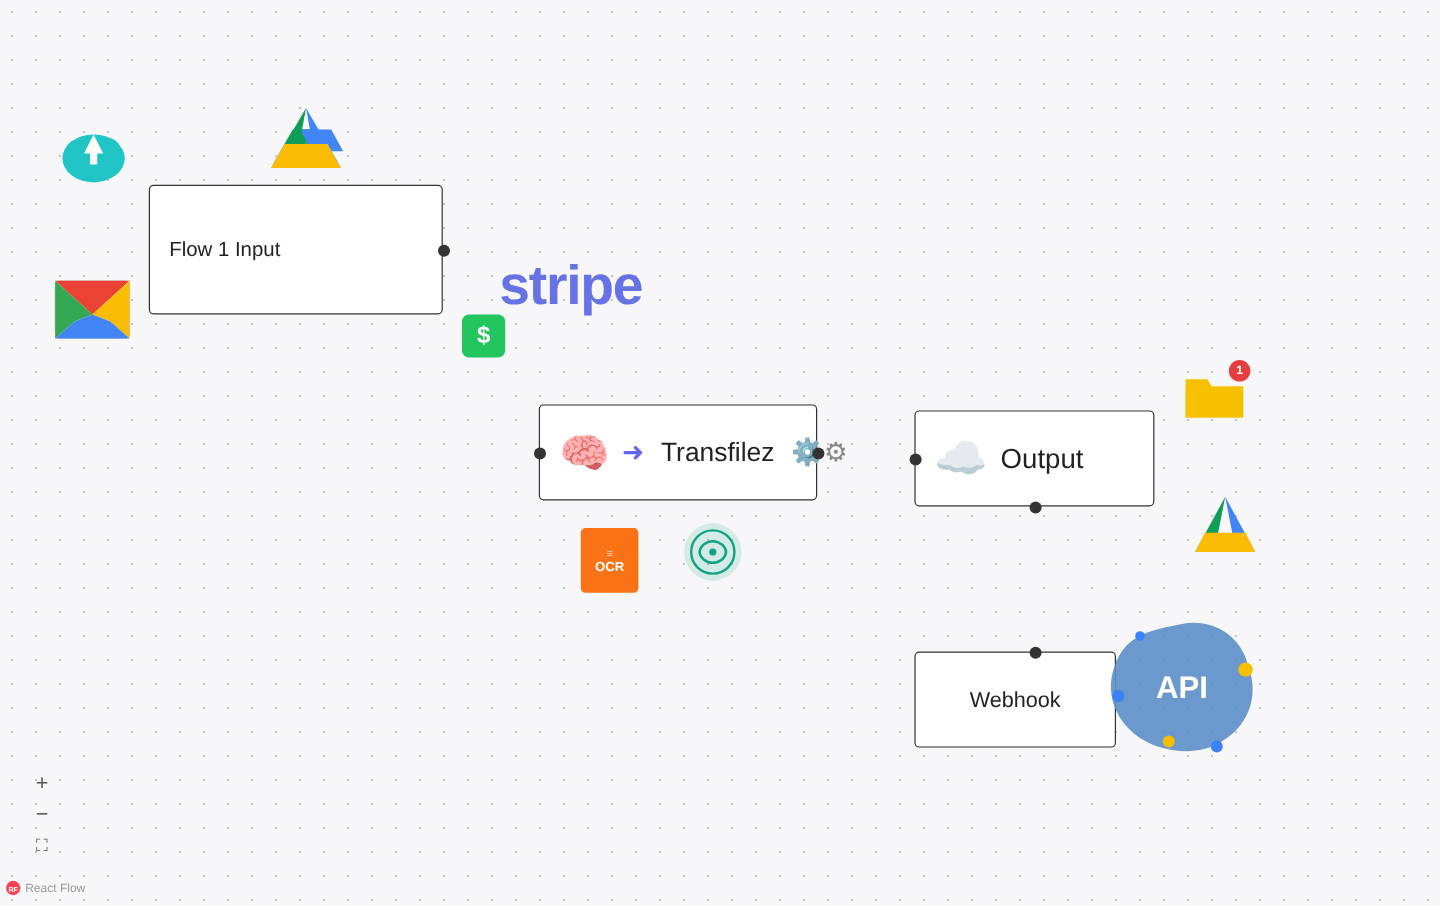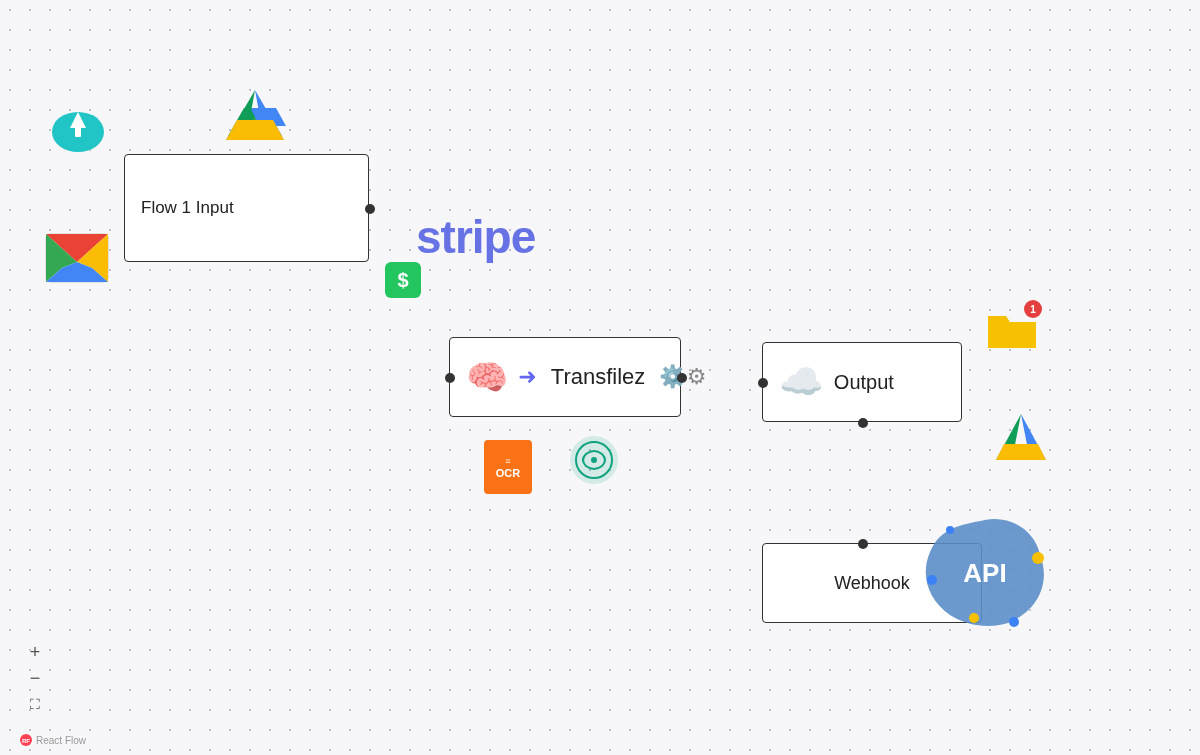--- a/index.html
+++ b/index.html
@@ -88,21 +88,21 @@
       display: flex;
       align-items: center;
       justify-content: center;
       line-height: 1;
     }
 
     
     .watermark {
       position: absolute;
       bottom: 8px;
-      left: 19px;
+      left: 4px;
       font-size: 10px;
       color: #999;
       display: flex;
       align-items: center;
       gap: 3px;
     }
 
     
     .stripe-dollar {
       position: absolute;
@@ -224,21 +224,21 @@
     <path d="M18 20 Q26 14 34 20 Q40 26 34 32 Q26 38 18 32 Q12 26 18 20 Z" fill="none" stroke="#10a37f" stroke-width="2"></path>
     <circle cx="26" cy="26" r="3" fill="#10a37f"></circle>
   </svg>
 </div>
 
 <div class="node" style="left:762px; top:342px; width:200px; height:80px;">
 
   <div class="dot" style="left:0px; top:40px;"></div>
 
   <span style="font-size:36px; color:#22c55e;">☁️</span>
-  <span style="font-size:20px;">Output</span>
+  <span style="font-size:23px;">Output</span>
 
   <div class="dot" style="left:100px; top:80px;"></div>
 </div>
 
 <div class="float-icon" style="left:986px; top:306px;">
   <div style="position:relative;">
     
     <div style="position:absolute; top:-6px; right:-4px; width:18px; height:18px; background:#e53e3e; border-radius:50%; color:white; font-size:10px; display:flex; align-items:center; justify-content:center; font-weight:700; z-index:1;">1</div>
     
     <svg width="52" height="48" viewBox="0 0 52 48">
@@ -249,21 +249,21 @@
 </div>
 
 <div class="float-icon" style="left:994px; top:412px;">
   <svg width="54" height="50" viewBox="0 0 54 50">
     <polygon points="27,2 2,48 18,48" fill="#0F9D58"></polygon>
     <polygon points="27,2 52,48 36,48" fill="#4285F4"></polygon>
     <polygon points="2,48 52,48 44,32 10,32" fill="#FBBC05"></polygon>
   </svg>
 </div>
 
-<div class="node" style="left:762px; top:543px; width:220px; height:80px;">
+<div class="node" style="left:762px; top:543px; width:168px; height:80px;">
 
   <div class="dot" style="left:100px; top:0px;"></div>
   <span style="font-size:18px; margin: 0 auto;">Webhook</span>
 </div>
 
 <div class="float-icon" style="left:920px; top:510px;">
   <svg width="130" height="120" viewBox="0 0 130 120">
 
     <path d="M65 10 C90 5, 115 20, 120 45 C130 70, 120 95, 98 108 C80 120, 50 118, 30 105 C8 90, 0 65, 10 42 C20 18, 40 15, 65 10 Z" fill="#5b8ec9" opacity="0.9"></path>
 

